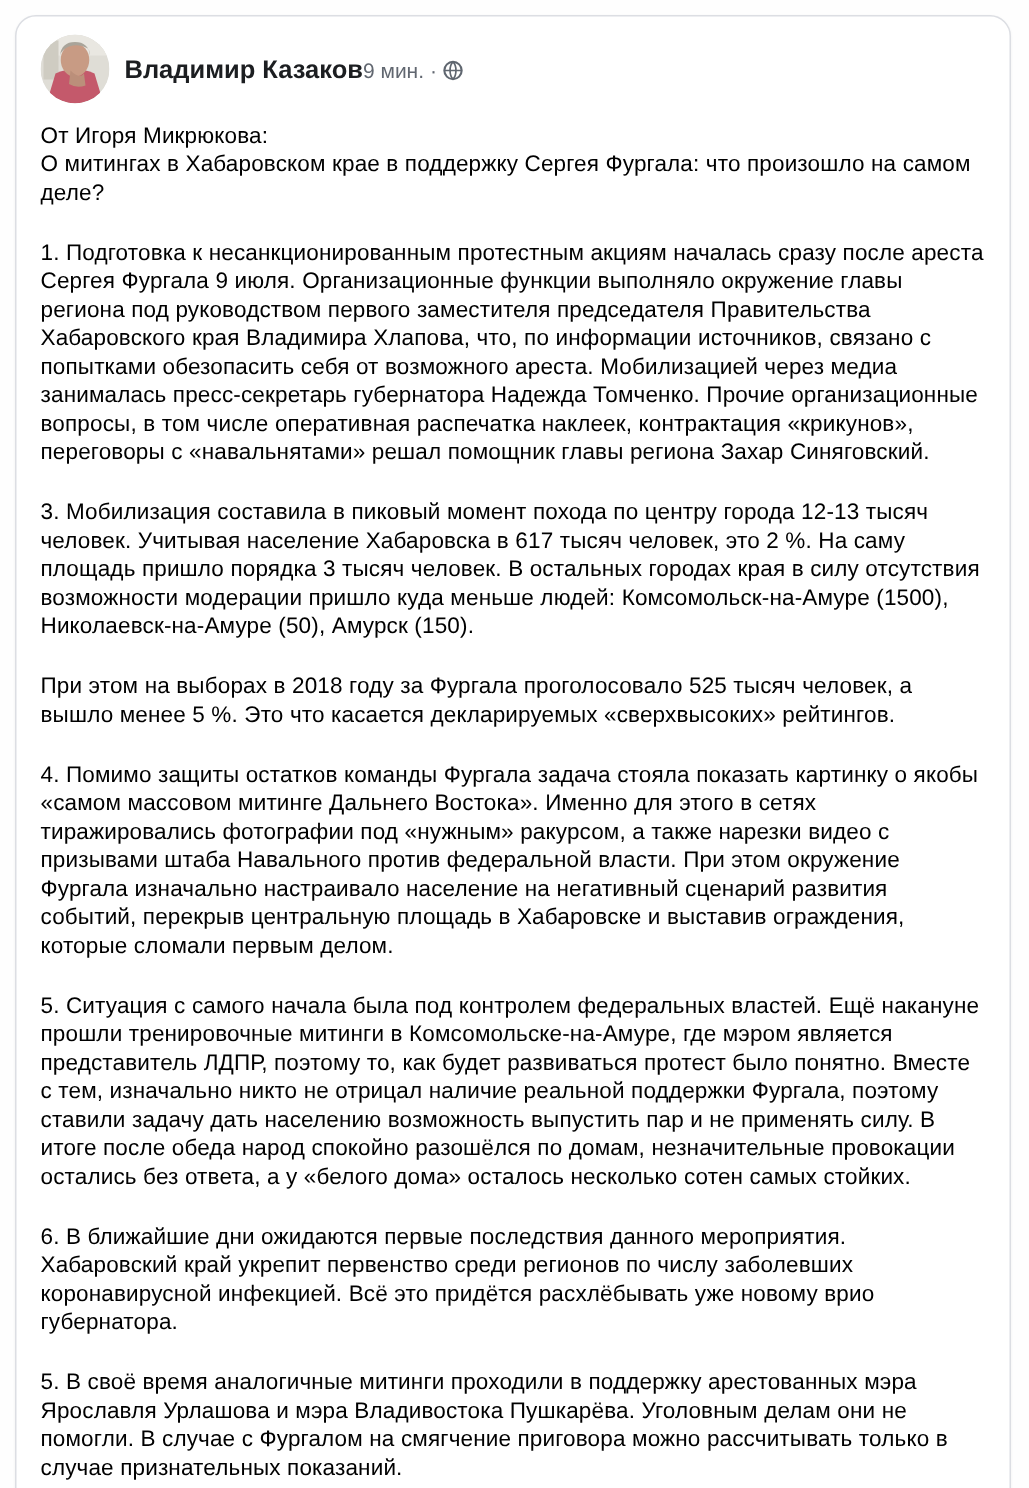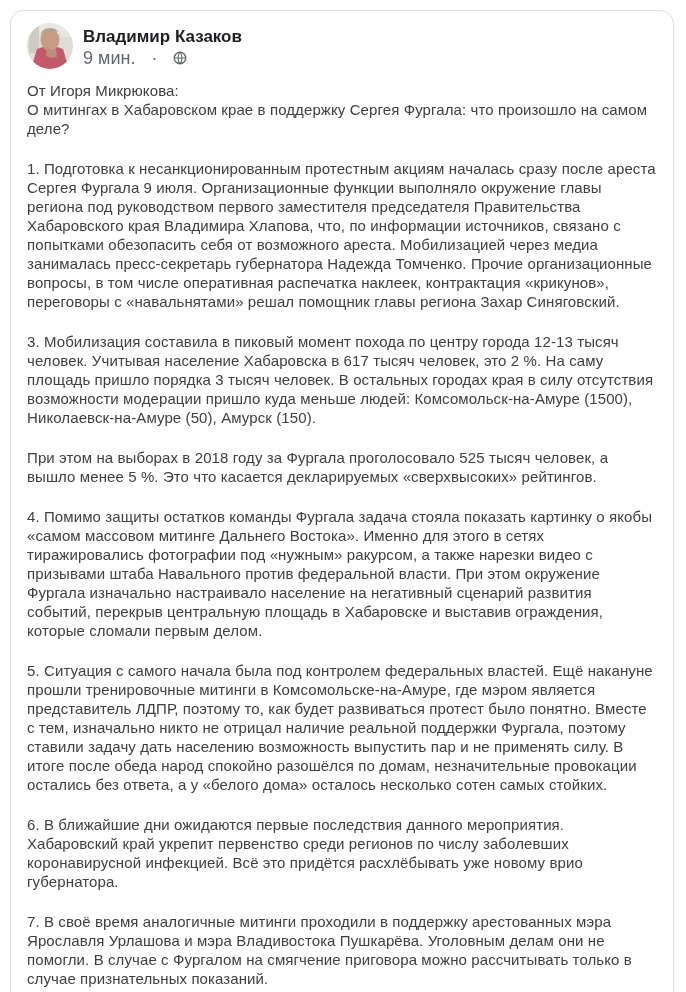--- a/index.html
+++ b/index.html
@@ -38,46 +38,46 @@
   .avatar {
     width: 46px;
     height: 46px;
     border-radius: 50%;
     overflow: hidden;
     flex: 0 0 auto;
     cursor: pointer;
     box-shadow: inset 0 0 0 1px rgba(0,0,0,0.08);
   }
   .avatar svg { display: block; width: 46px; height: 46px; }
-  .header-meta { display: flex; flex-direction: column; justify-content: center; }
+  .header-meta { display: flex; flex-direction: row; justify-content: center; }
   .author-name {
     font-size: 17px;
     font-weight: bold;
     color: #1c1e21;
     line-height: 21px;
     cursor: pointer;
   }
   .meta-row {
     display: flex;
     align-items: center;
-    gap: 16px;
-    font-size: 18px;
+    gap: 4px;
+    font-size: 14px;
     color: #616770;
     line-height: 18px;
     margin-top: 2px;
     cursor: pointer;
   }
   .meta-row .globe { display: inline-flex; }
   .meta-row .globe svg { width: 14px; height: 14px; }
   .post-body p {
     margin: 0 0 0 0;
     padding: 0;
     font-size: 15px;
     line-height: 19px;
-    color: #404040;
+    color: #000000;
     white-space: pre-line;
     letter-spacing: 0.1px;
   }
   .post-body p + p { margin-top: 21px; }
 </style>
 </head>
 <body>
 
 <div class="page">
   <article class="post-card">
@@ -118,17 +118,17 @@
 
     <div class="post-body">
       <p>От Игоря Микрюкова:
 О митингах в Хабаровском крае в поддержку Сергея Фургала: что произошло на самом деле?</p>
       <p>1. Подготовка к несанкционированным протестным акциям началась сразу после ареста Сергея Фургала 9 июля. Организационные функции выполняло окружение главы региона под руководством первого заместителя председателя Правительства Хабаровского края Владимира Хлапова, что, по информации источников, связано с попытками обезопасить себя от возможного ареста. Мобилизацией через медиа занималась пресс-секретарь губернатора Надежда Томченко. Прочие организационные вопросы, в том числе оперативная распечатка наклеек, контрактация «крикунов», переговоры с «навальнятами» решал помощник главы региона Захар Синяговский.</p>
       <p>3. Мобилизация составила в пиковый момент похода по центру города 12-13 тысяч человек. Учитывая население Хабаровска в 617 тысяч человек, это 2 %. На саму площадь пришло порядка 3 тысяч человек. В остальных городах края в силу отсутствия возможности модерации пришло куда меньше людей: Комсомольск-на-Амуре (1500), Николаевск-на-Амуре (50), Амурск (150).</p>
       <p>При этом на выборах в 2018 году за Фургала проголосовало 525 тысяч человек, а вышло менее 5 %. Это что касается декларируемых «сверхвысоких» рейтингов.</p>
       <p>4. Помимо защиты остатков команды Фургала задача стояла показать картинку о якобы «самом массовом митинге Дальнего Востока». Именно для этого в сетях тиражировались фотографии под «нужным» ракурсом, а также нарезки видео с призывами штаба Навального против федеральной власти. При этом окружение Фургала изначально настраивало население на негативный сценарий развития событий, перекрыв центральную площадь в Хабаровске и выставив ограждения, которые сломали первым делом.</p>
       <p>5. Ситуация с самого начала была под контролем федеральных властей. Ещё накануне прошли тренировочные митинги в Комсомольске-на-Амуре, где мэром является представитель ЛДПР, поэтому то, как будет развиваться протест было понятно. Вместе с тем, изначально никто не отрицал наличие реальной поддержки Фургала, поэтому ставили задачу дать населению возможность выпустить пар и не применять силу. В итоге после обеда народ спокойно разошёлся по домам, незначительные провокации остались без ответа, а у «белого дома» осталось несколько сотен самых стойких.</p>
       <p>6. В ближайшие дни ожидаются первые последствия данного мероприятия. Хабаровский край укрепит первенство среди регионов по числу заболевших коронавирусной инфекцией. Всё это придётся расхлёбывать уже новому врио губернатора.</p>
-      <p>7. В своё время аналогичные митинги проходили в поддержку арестованных мэра Ярославля Урлашова и мэра Владивостока Пушкарёва. Уголовным делам они не помогли. В случае с Фургалом на смягчение приговора можно рассчитывать только в случае признательных показаний.</p>
+      <p>5. В своё время аналогичные митинги проходили в поддержку арестованных мэра Ярославля Урлашова и мэра Владивостока Пушкарёва. Уголовным делам они не помогли. В случае с Фургалом на смягчение приговора можно рассчитывать только в случае признательных показаний.</p>
     </div>
 
   </article>
 </div>
 
 </body></html>

